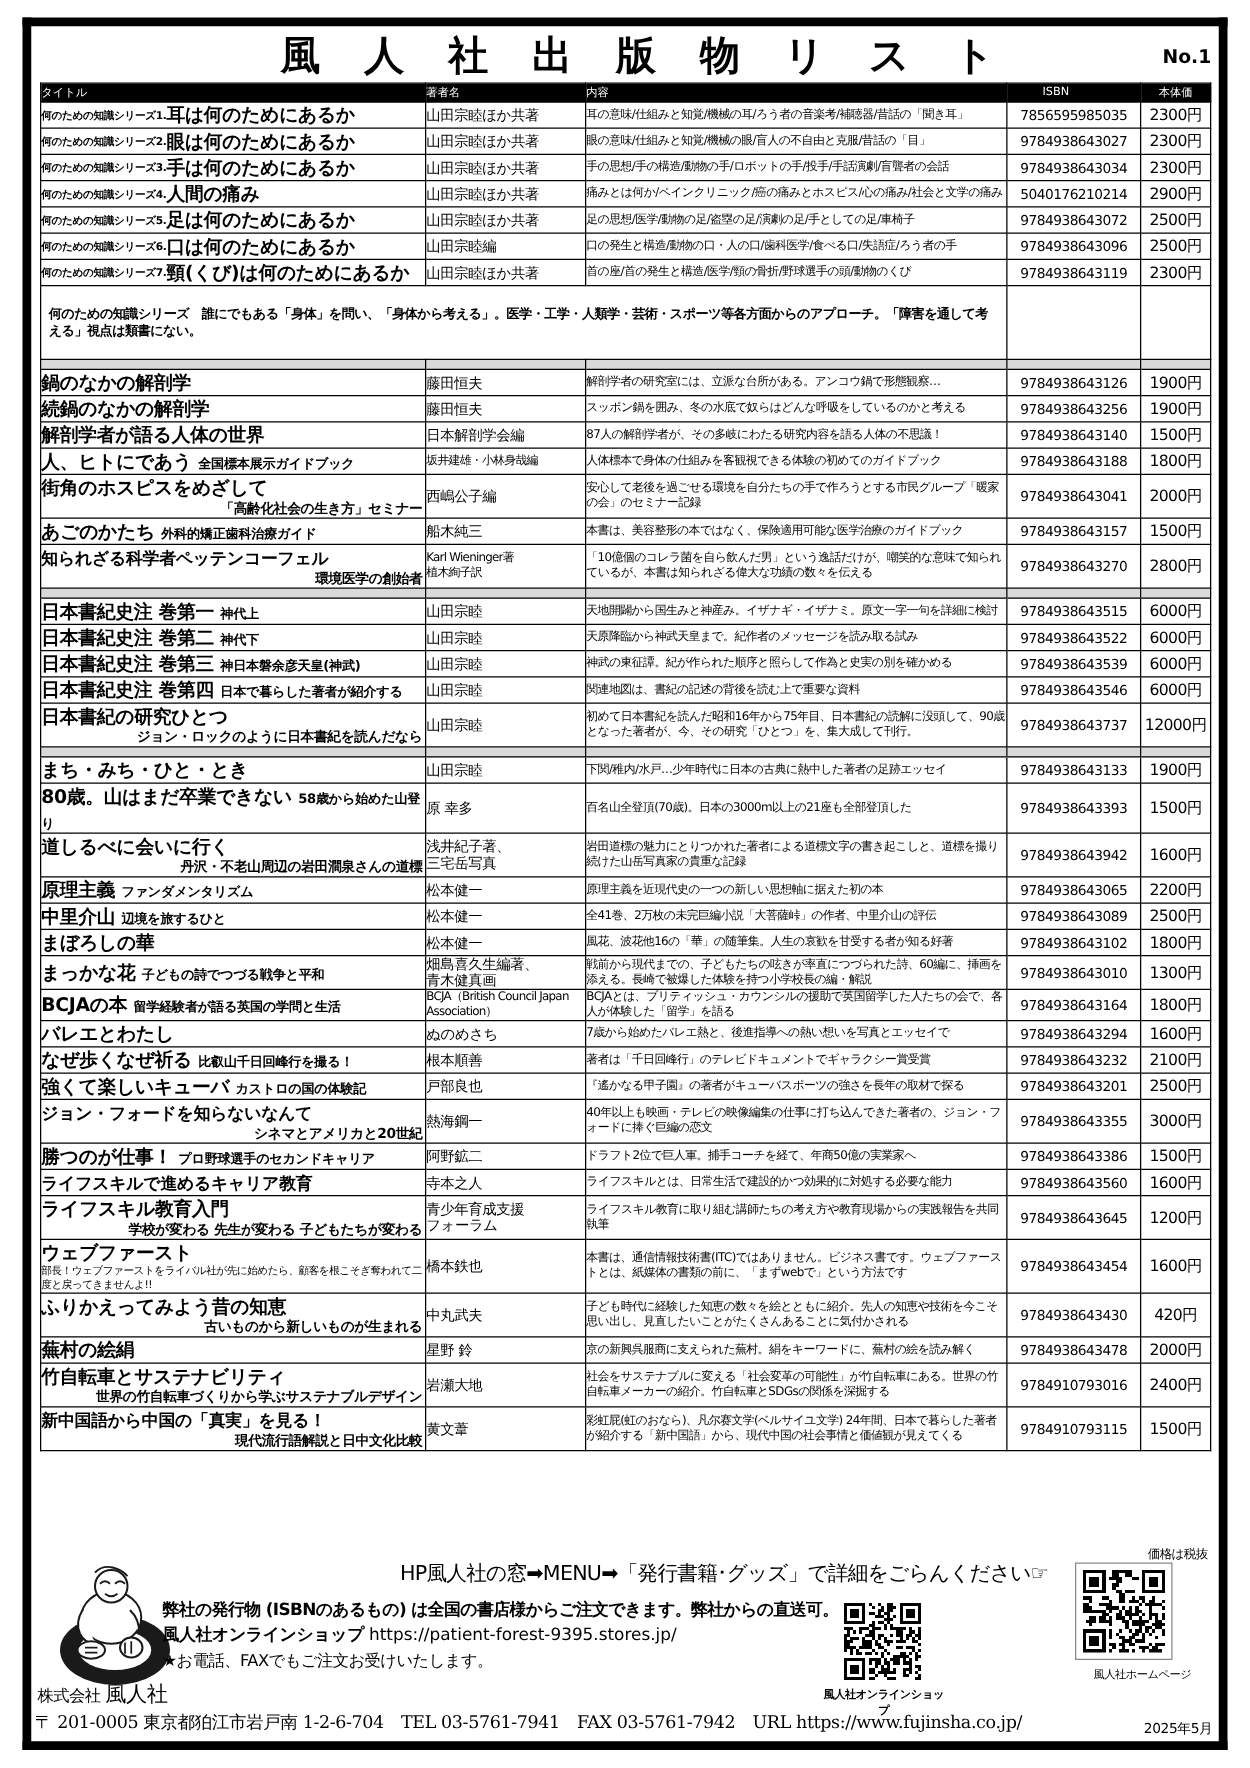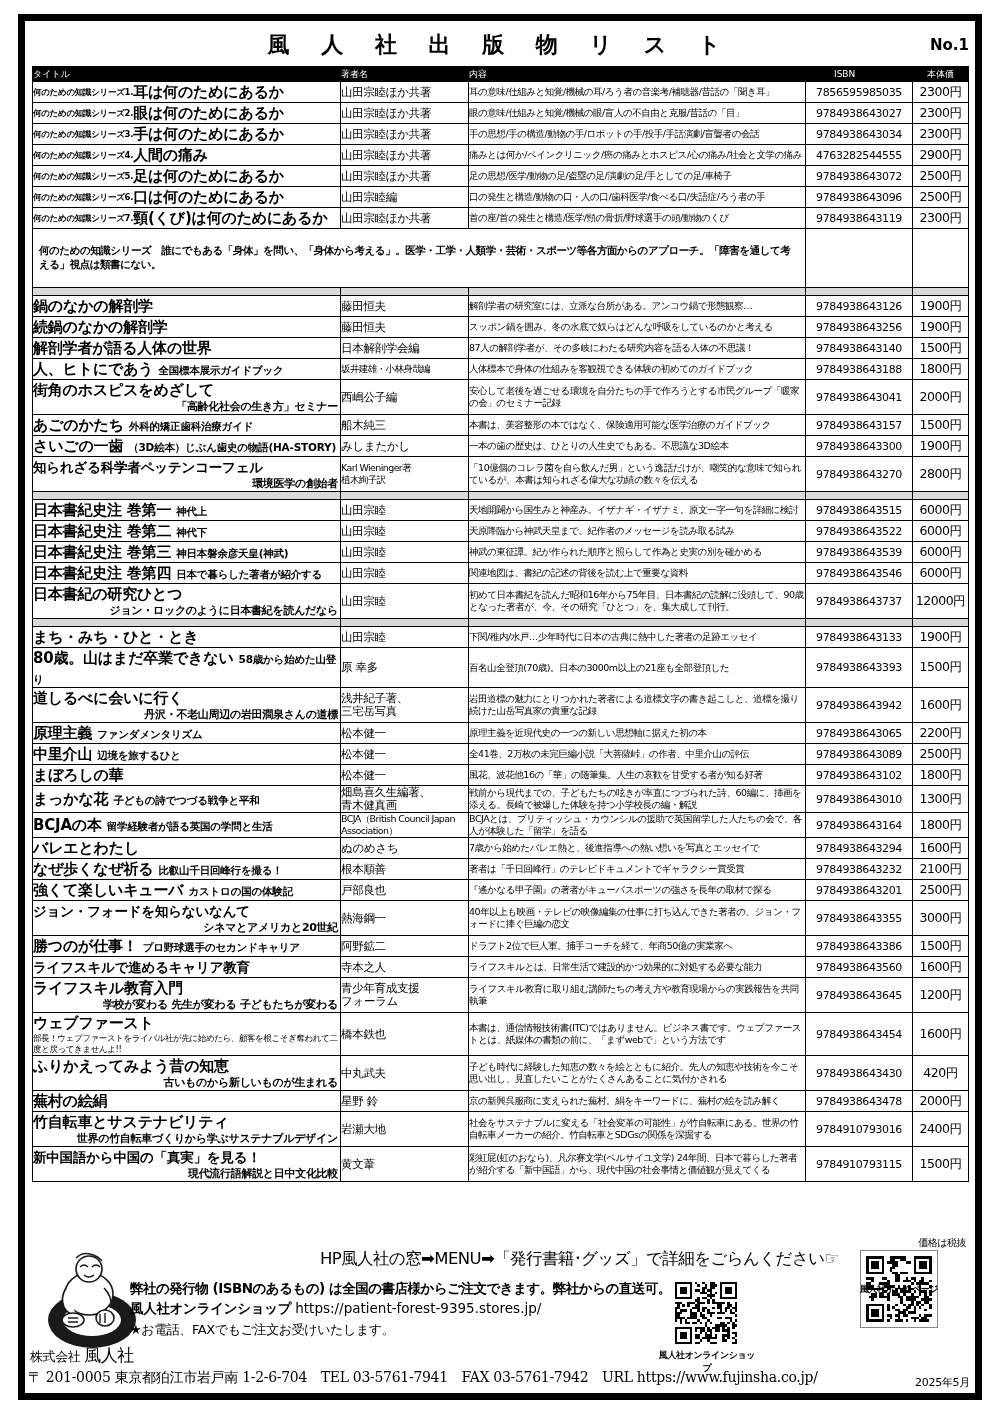--- a/index.html
+++ b/index.html
@@ -20,23 +20,24 @@
   .frame-top{position:absolute;left:18px;top:14px;width:964px;height:7px;background:#000;}
   .frame-left{position:absolute;left:18px;top:14px;width:7px;height:1386px;background:#000;}
   .frame-right{position:absolute;left:975px;top:14px;width:7px;height:1386px;background:#000;}
   .frame-bottom{position:absolute;left:18px;top:1393px;width:964px;height:7px;background:#000;}
 
   .header{
     position:absolute;left:25px;top:26px;width:950px;height:38px;
   }
   .doc-title{
     position:absolute;left:0;top:0;width:950px;text-align:center;
-    font-size:22px;font-weight:bold;letter-spacing:12px;
+    font-size:32px;font-weight:bold;letter-spacing:12px;
     font-family:"DejaVu Serif","Liberation Serif",serif;
     line-height:36px;
+    padding-left:16px;
   }
   .doc-no{
     position:absolute;right:6px;top:10px;
     font-size:15px;font-weight:bold;
     font-family:"DejaVu Sans","Liberation Sans",sans-serif;
   }
 
   table.booklist{
     position:absolute;left:32px;top:66px;
     width:936px;
@@ -151,21 +152,21 @@
   
   .logo{
     position:absolute;left:42px;top:1248px;width:100px;height:105px;
   }
   .logo svg{display:block;}
 
   
   .qr-shop{position:absolute;left:675px;top:1282px;width:62px;height:62px;}
   .qr-shop-cap{position:absolute;left:655px;top:1349px;width:104px;text-align:center;font-size:9px;font-weight:bold;letter-spacing:-0.4px;}
   .qr-hp{position:absolute;left:860px;top:1250px;width:78px;height:78px;border:1px solid #888;box-sizing:border-box;padding:5px;}
-  .qr-hp-cap{position:absolute;left:845px;top:1283px;width:108px;text-align:center;font-size:9px;font-weight:bold;letter-spacing:-0.4px;}
+  .qr-hp-cap{position:absolute;left:845px;top:1333px;width:108px;text-align:right;font-size:9px;font-weight:normal;letter-spacing:-0.4px;}
 </style>
 </head>
 <body>
 
 <div class="page">
 
   <div class="frame-top"></div>
   <div class="frame-left"></div>
   <div class="frame-right"></div>
   <div class="frame-bottom"></div>
@@ -211,21 +212,21 @@
           <td class="title"><span class="t-pre">何のための知識シリーズ3.</span><span class="t-main">手は何のためにあるか</span></td>
           <td class="author">山田宗睦ほか共著</td>
           <td class="content">手の思想/手の構造/動物の手/ロボットの手/投手/手話演劇/盲聾者の会話</td>
           <td class="isbn">9784938643034</td>
           <td class="price">2300円</td>
         </tr>
         <tr>
           <td class="title"><span class="t-pre">何のための知識シリーズ4.</span><span class="t-main">人間の痛み</span></td>
           <td class="author">山田宗睦ほか共著</td>
           <td class="content">痛みとは何か/ペインクリニック/癌の痛みとホスピス/心の痛み/社会と文学の痛み</td>
-          <td class="isbn">4763282544555</td>
+          <td class="isbn">5040176210214</td>
           <td class="price">2900円</td>
         </tr>
         <tr>
           <td class="title"><span class="t-pre">何のための知識シリーズ5.</span><span class="t-main">足は何のためにあるか</span></td>
           <td class="author">山田宗睦ほか共著</td>
           <td class="content">足の思想/医学/動物の足/盗塁の足/演劇の足/手としての足/車椅子</td>
           <td class="isbn">9784938643072</td>
           <td class="price">2500円</td>
         </tr>
         <tr>
@@ -288,27 +289,20 @@
           <td class="content">安心して老後を過ごせる環境を自分たちの手で作ろうとする市民グループ「暖家の会」のセミナー記録</td>
           <td class="isbn">9784938643041</td>
           <td class="price">2000円</td>
         </tr>
         <tr>
           <td class="title"><span class="t-main">あごのかたち</span><span class="t-sub">外科的矯正歯科治療ガイド</span></td>
           <td class="author">船木純三</td>
           <td class="content">本書は、美容整形の本ではなく、保険適用可能な医学治療のガイドブック</td>
           <td class="isbn">9784938643157</td>
           <td class="price">1500円</td>
-        </tr>
-        <tr>
-          <td class="title"><span class="t-main">さいごの一歯</span><span class="t-sub">（3D絵本）じぶん歯史の物語(HA-STORY)</span></td>
-          <td class="author">みしまたかし</td>
-          <td class="content">一本の歯の歴史は、ひとりの人生史でもある。不思議な3D絵本</td>
-          <td class="isbn">9784938643300</td>
-          <td class="price">1900円</td>
         </tr>
         <tr>
           <td class="title"><span class="t-main sm">知られざる科学者ペッテンコーフェル</span><span class="t-sub2">環境医学の創始者</span></td>
           <td class="author tiny">Karl Wieninger著<br>植木絢子訳</td>
           <td class="content">「10億個のコレラ菌を自ら飲んだ男」という逸話だけが、嘲笑的な意味で知られているが、本書は知られざる偉大な功績の数々を伝える</td>
           <td class="isbn">9784938643270</td>
           <td class="price">2800円</td>
         </tr>
         <tr class="spacer">
           <td></td>

